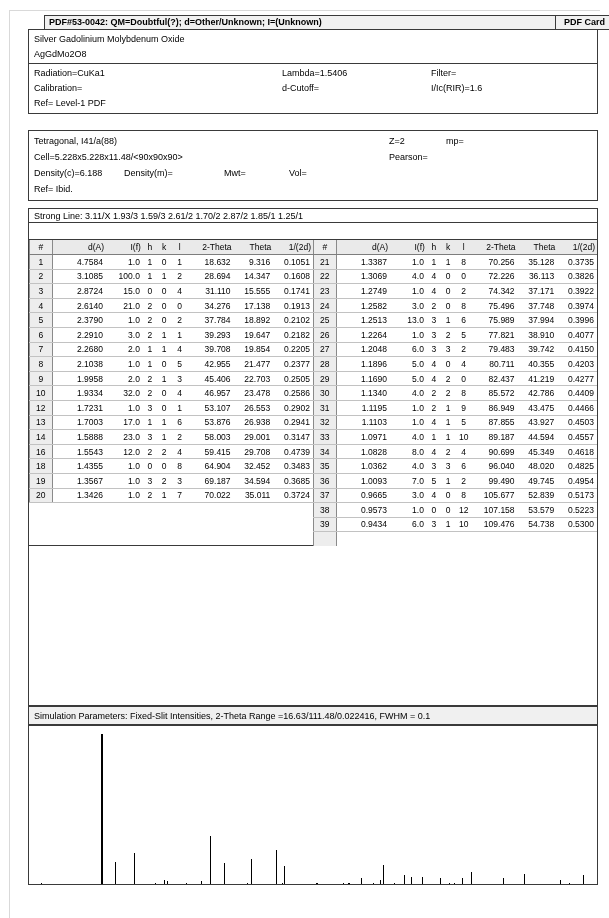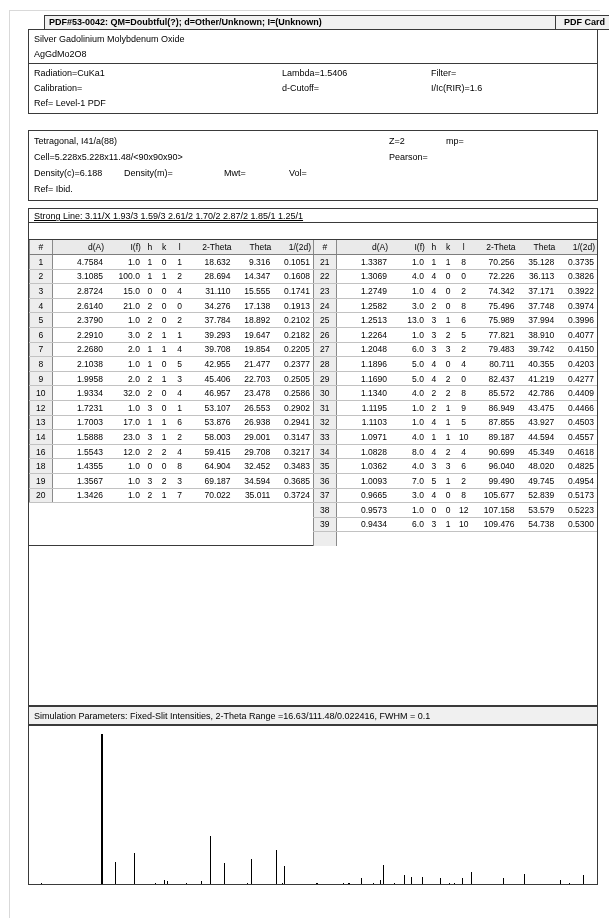--- a/index.html
+++ b/index.html
@@ -20,21 +20,21 @@
   .hbox.title { flex:1; }
   .hbox.card { width:59px; margin-left:-1px; text-align:center; }
 
   .name-box { top:29px; height:35px; padding:2px 5px; line-height:15px; }
   .rad-box  { top:63px; height:51px; padding:2px 5px; }
   .rad-box .row, .cry-box .row { position:relative; height:15px; line-height:15px; white-space:nowrap; }
   .cry-box  { top:122px; height:71px; padding:2px 5px;margin-top:8px; }
   .cry-box .row { height:16px; line-height:16px; }
   .abs { position:absolute; top:0; }
 
-  .strong-box { top:208px; height:15px; padding:1px 5px; line-height:12px; white-space:nowrap;text-decoration:underline; }
+  .strong-box { top:208px; height:15px; padding:1px 5px; line-height:12px; white-space:nowrap; }
   .lines-box  { top:222px; height:18px; padding:18px 5px; line-height:12px; white-space:nowrap; }
 
   
   .table-box { top:239px; height:307px; display:flex; padding:0; }
   .half { flex:1; }
   table { border-collapse:collapse; width:100%; table-layout:fixed; font-size:8.5px; }
   th { background:#eaeaea; font-weight:normal; height:14px; padding:0 2px;
        border-bottom:1px solid #7d7d7d; white-space:nowrap; overflow:hidden; }
   td { height:13.6px; padding:0 3px; border-bottom:1px solid #c2c2c2;
        white-space:nowrap; overflow:hidden; }
@@ -283,21 +283,21 @@
             </tr>
             <tr>
               <td class="idx">16</td>
               <td class="ar">1.5543</td>
               <td class="ar">12.0</td>
               <td class="ac">2</td>
               <td class="ac">2</td>
               <td class="ac">4</td>
               <td class="ar">59.415</td>
               <td class="ar">29.708</td>
-              <td class="ar">0.3217</td>
+              <td class="ar">0.4739</td>
             </tr>
             <tr>
               <td class="idx">18</td>
               <td class="ar">1.4355</td>
               <td class="ar">1.0</td>
               <td class="ac">0</td>
               <td class="ac">0</td>
               <td class="ac">8</td>
               <td class="ar">64.904</td>
               <td class="ar">32.452</td>

